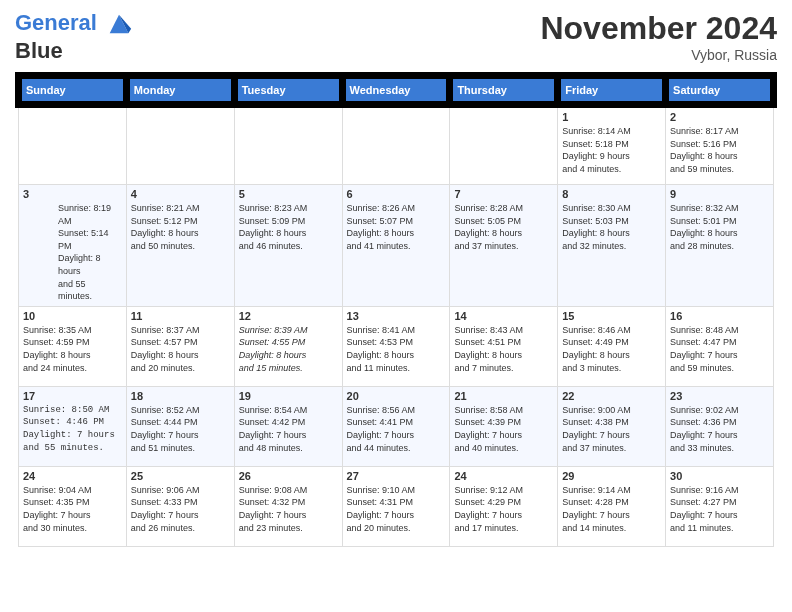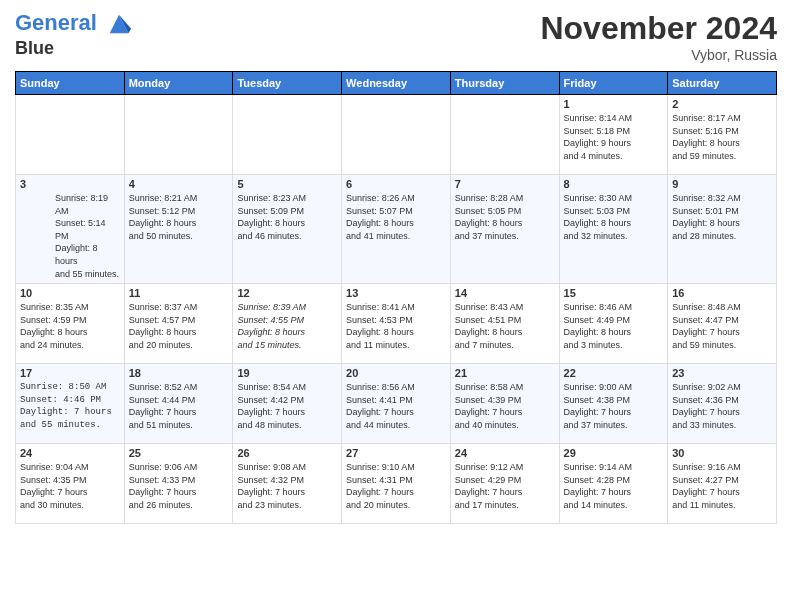--- a/index.html
+++ b/index.html
@@ -55,21 +55,21 @@
       border-collapse: collapse;
       table-layout: fixed;
     }
     thead th {
       background-color: #3a7bd5;
       color: #fff;
       font-size: 11px;
       font-weight: bold;
       padding: 5px 4px;
       text-align: left;
-      border: 1px solid #000000;
+      border: 7px solid #000000;
     }
     tbody td {
       border: 1px solid #ddd;
       vertical-align: top;
       padding: 3px 4px;
       font-size: 9px;
       color: #333;
       height: 80px;
       background: #fff;
     }
@@ -101,21 +101,21 @@
       <div>
         <div style="display:flex;align-items:center;">
           <span class="logo-text">
             <span>General</span>
             <svg class="logo-icon" viewBox="0 0 30 30" style="display:inline-block;vertical-align:middle;">
               <polygon points="5,25 15,5 25,25" fill="#3a7bd5"></polygon>
               <polygon points="15,5 28,20 25,25" fill="#1a5bb5"></polygon>
             </svg>
           </span>
         </div>
-        <div style="font-size:18px;font-weight:bold;color:#333;">Blue</div>
+        <div style="font-size:22px;font-weight:bold;color:#333;">Blue</div>
       </div>
     </div>
     <div class="title-block">
       <div class="month-title">November 2024</div>
       <div class="location">Vybor, Russia</div>
     </div>
   </div>
 
   <table>
     <thead>

